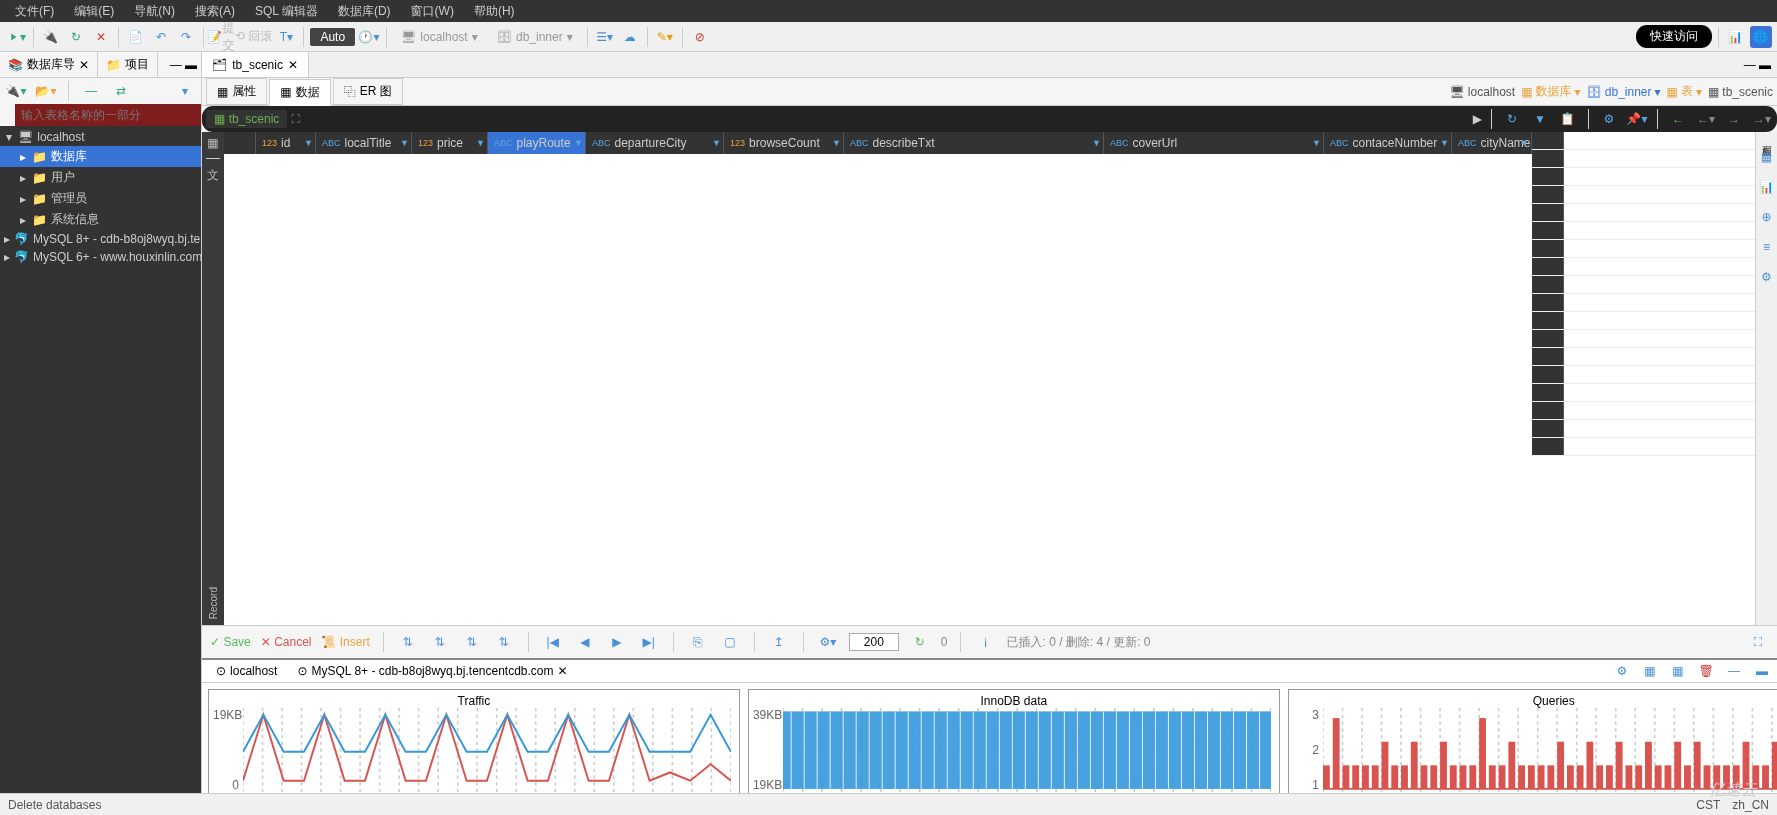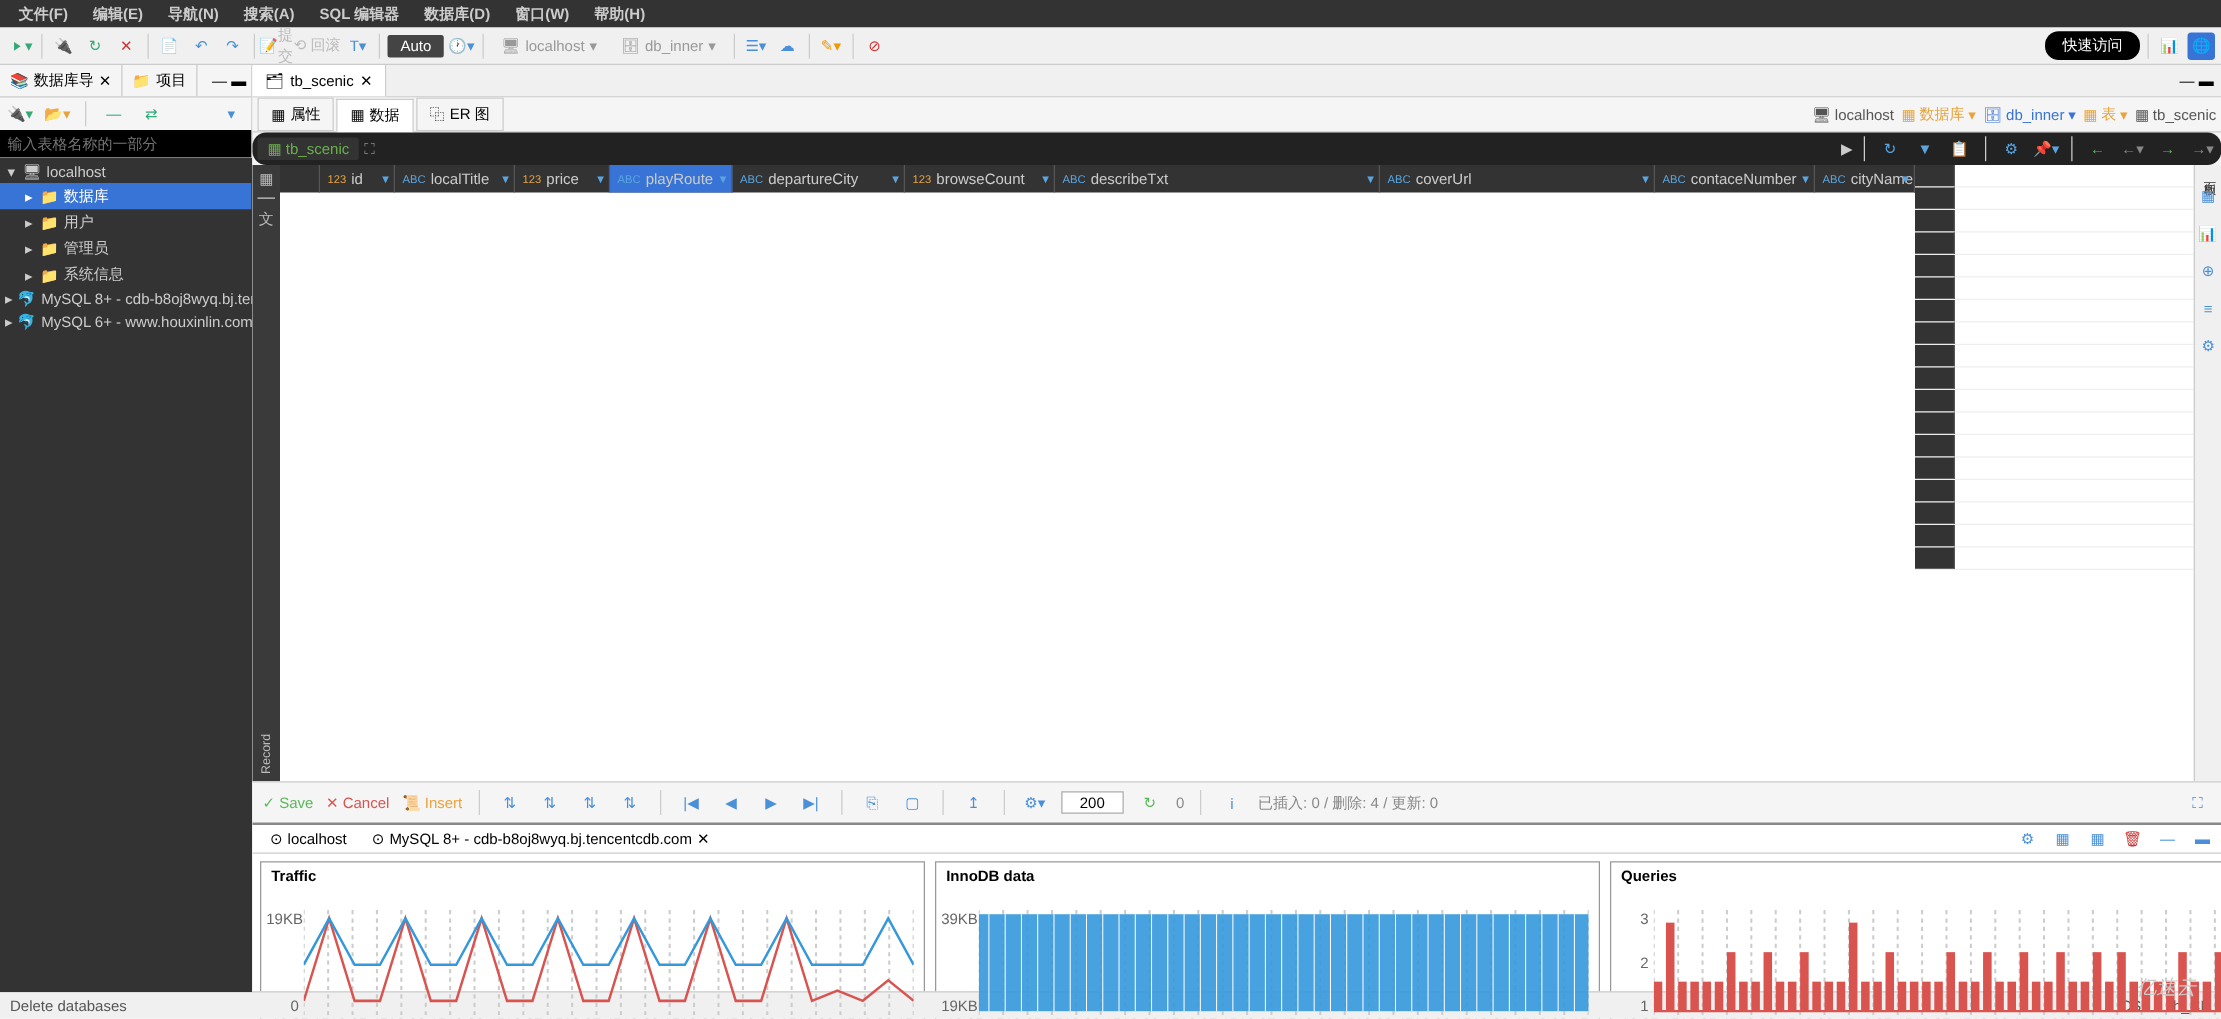--- a/index.html
+++ b/index.html
@@ -1,30 +1,30 @@
 <!DOCTYPE html>
 <html><head>
 <meta charset="utf-8">
 <style>
 * { margin:0; padding:0; box-sizing:border-box; font-family:"Microsoft YaHei",Arial,sans-serif; font-size:12px; }
 body { width:1777px; height:815px; background:#f5f5f5; overflow:hidden; display:flex; flex-direction:column; }
 .menubar { height:22px; background:#333; color:#ccc; display:flex; align-items:center; padding:0 5px; }
-.menubar span { padding:0 10px; cursor:pointer;font-weight:bold; }
+.menubar span { padding:0 10px; cursor:pointer; }
 .toolbar { height:30px; background:#f0f0f0; border-bottom:1px solid #ccc; display:flex; align-items:center; padding:0 5px; gap:3px; }
 .tbtn { width:22px; height:22px; display:inline-flex; align-items:center; justify-content:center; cursor:pointer; color:#4a90d9; border-radius:2px; }
 .divider { width:1px; height:20px; background:#ccc; margin:0 3px; }
 .toolbar .auto { background:#444; color:#fff; padding:2px 10px; border-radius:2px; }
 .toolbar .combo { color:#999; padding:0 8px; display:inline-flex; align-items:center; gap:4px; }
 .qbtn { background:#000; color:#fff; padding:3px 14px; border-radius:11px; margin-left:auto; }
 .main { flex:1; display:flex; min-height:0; }
 .sidebar { width:202px; background:#f5f5f5; border-right:1px solid #ccc; display:flex; flex-direction:column; }
 .stabs { display:flex; height:26px; border-bottom:1px solid #ccc; align-items:center; }
 .stab { padding:0 8px; display:flex; align-items:center; gap:4px; height:100%; border-right:1px solid #ccc; cursor:pointer; }
 .stoolbar { height:26px; display:flex; align-items:center; padding:0 5px; gap:8px; }
-.search { height:22px; background:#000000; color:#aaa; display:flex; align-items:center; padding:0 6px; }
+.search { height:22px; background:#7f1d1d; color:#aaa; display:flex; align-items:center; padding:0 6px;margin-left:15px; }
 .search input { background:transparent; border:none; color:#aaa; width:100%; outline:none; }
 .tree { flex:1; background:#333; color:#ccc; overflow:auto; padding:2px 0; }
 .tnode { display:flex; align-items:center; padding:2px 4px; gap:4px; cursor:pointer; white-space:nowrap; }
 .tnode.sel { background:#3874d6; color:#fff; }
 .indent1 { padding-left:18px; }
 .arr { width:10px; display:inline-block; text-align:center; }
 .folder { color:#e8a33d; }
 .content { flex:1; display:flex; flex-direction:column; min-width:0; }
 .etabs { height:26px; background:#f0f0f0; border-bottom:1px solid #ccc; display:flex; align-items:center; }
 .etab { padding:0 10px; display:flex; align-items:center; gap:5px; height:100%; border-right:1px solid #ccc; background:#fff; }
@@ -50,21 +50,21 @@
 .grid-right .vlabel { writing-mode:vertical-lr; font-size:10px; color:#333; }
 .gridbar { height:16px; border-top:1px solid #ccc; display:flex; align-items:center; padding:16px 8px; gap:10px; color:#888; background:#f5f5f5; }
 .gridbar .grn { color:#5cb85c } .gridbar .red { color:#d9534f } .gridbar .org { color:#e8a33d; }
 .gridbar input { width:50px; border:1px solid #aaa; padding:1px 4px; text-align:center; }
 .bottom { height:135px; border-top:2px solid #888; display:flex; flex-direction:column; background:#fff; }
 .btabs { height:26px; display:flex; align-items:center; padding:0 4px; border-bottom:1px solid #ccc; }
 .btab { padding:3px 10px; display:flex; align-items:center; gap:4px; cursor:pointer; }
 .bright { margin-left:auto; display:flex; gap:6px; }
 .charts { flex:1; display:flex; gap:8px; padding:6px; }
 .chart { flex:1; border:1px solid #999; padding:4px 8px; display:flex; flex-direction:column; }
-.chart h4 { font-weight:bold; margin-bottom:20px; }
+.chart h4 { font-weight:normal; margin-bottom:0;text-align:center; }
 .plot { flex:1; position:relative; }
 .legend { text-align:center; font-size:10px; }
 .legend span { margin:0 4px; }
 .status { height:22px; background:#f0f0f0; border-top:1px solid #ccc; display:flex; align-items:center; padding:0 8px; color:#555; }
 .status .right { margin-left:auto; display:flex; gap:12px; align-items:center; }
 svg.ic { width:14px; height:14px; }
 .crumb-path { margin-left:auto; display:flex; align-items:center; gap:6px; color:#555; font-size:11px }
 .crumb-path span { display:flex; align-items:center; gap:3px }
 .wm { position:absolute; right:20px; bottom:14px; color:#ccc; font-size:16px; font-style:italic; pointer-events:none }
 </style>

